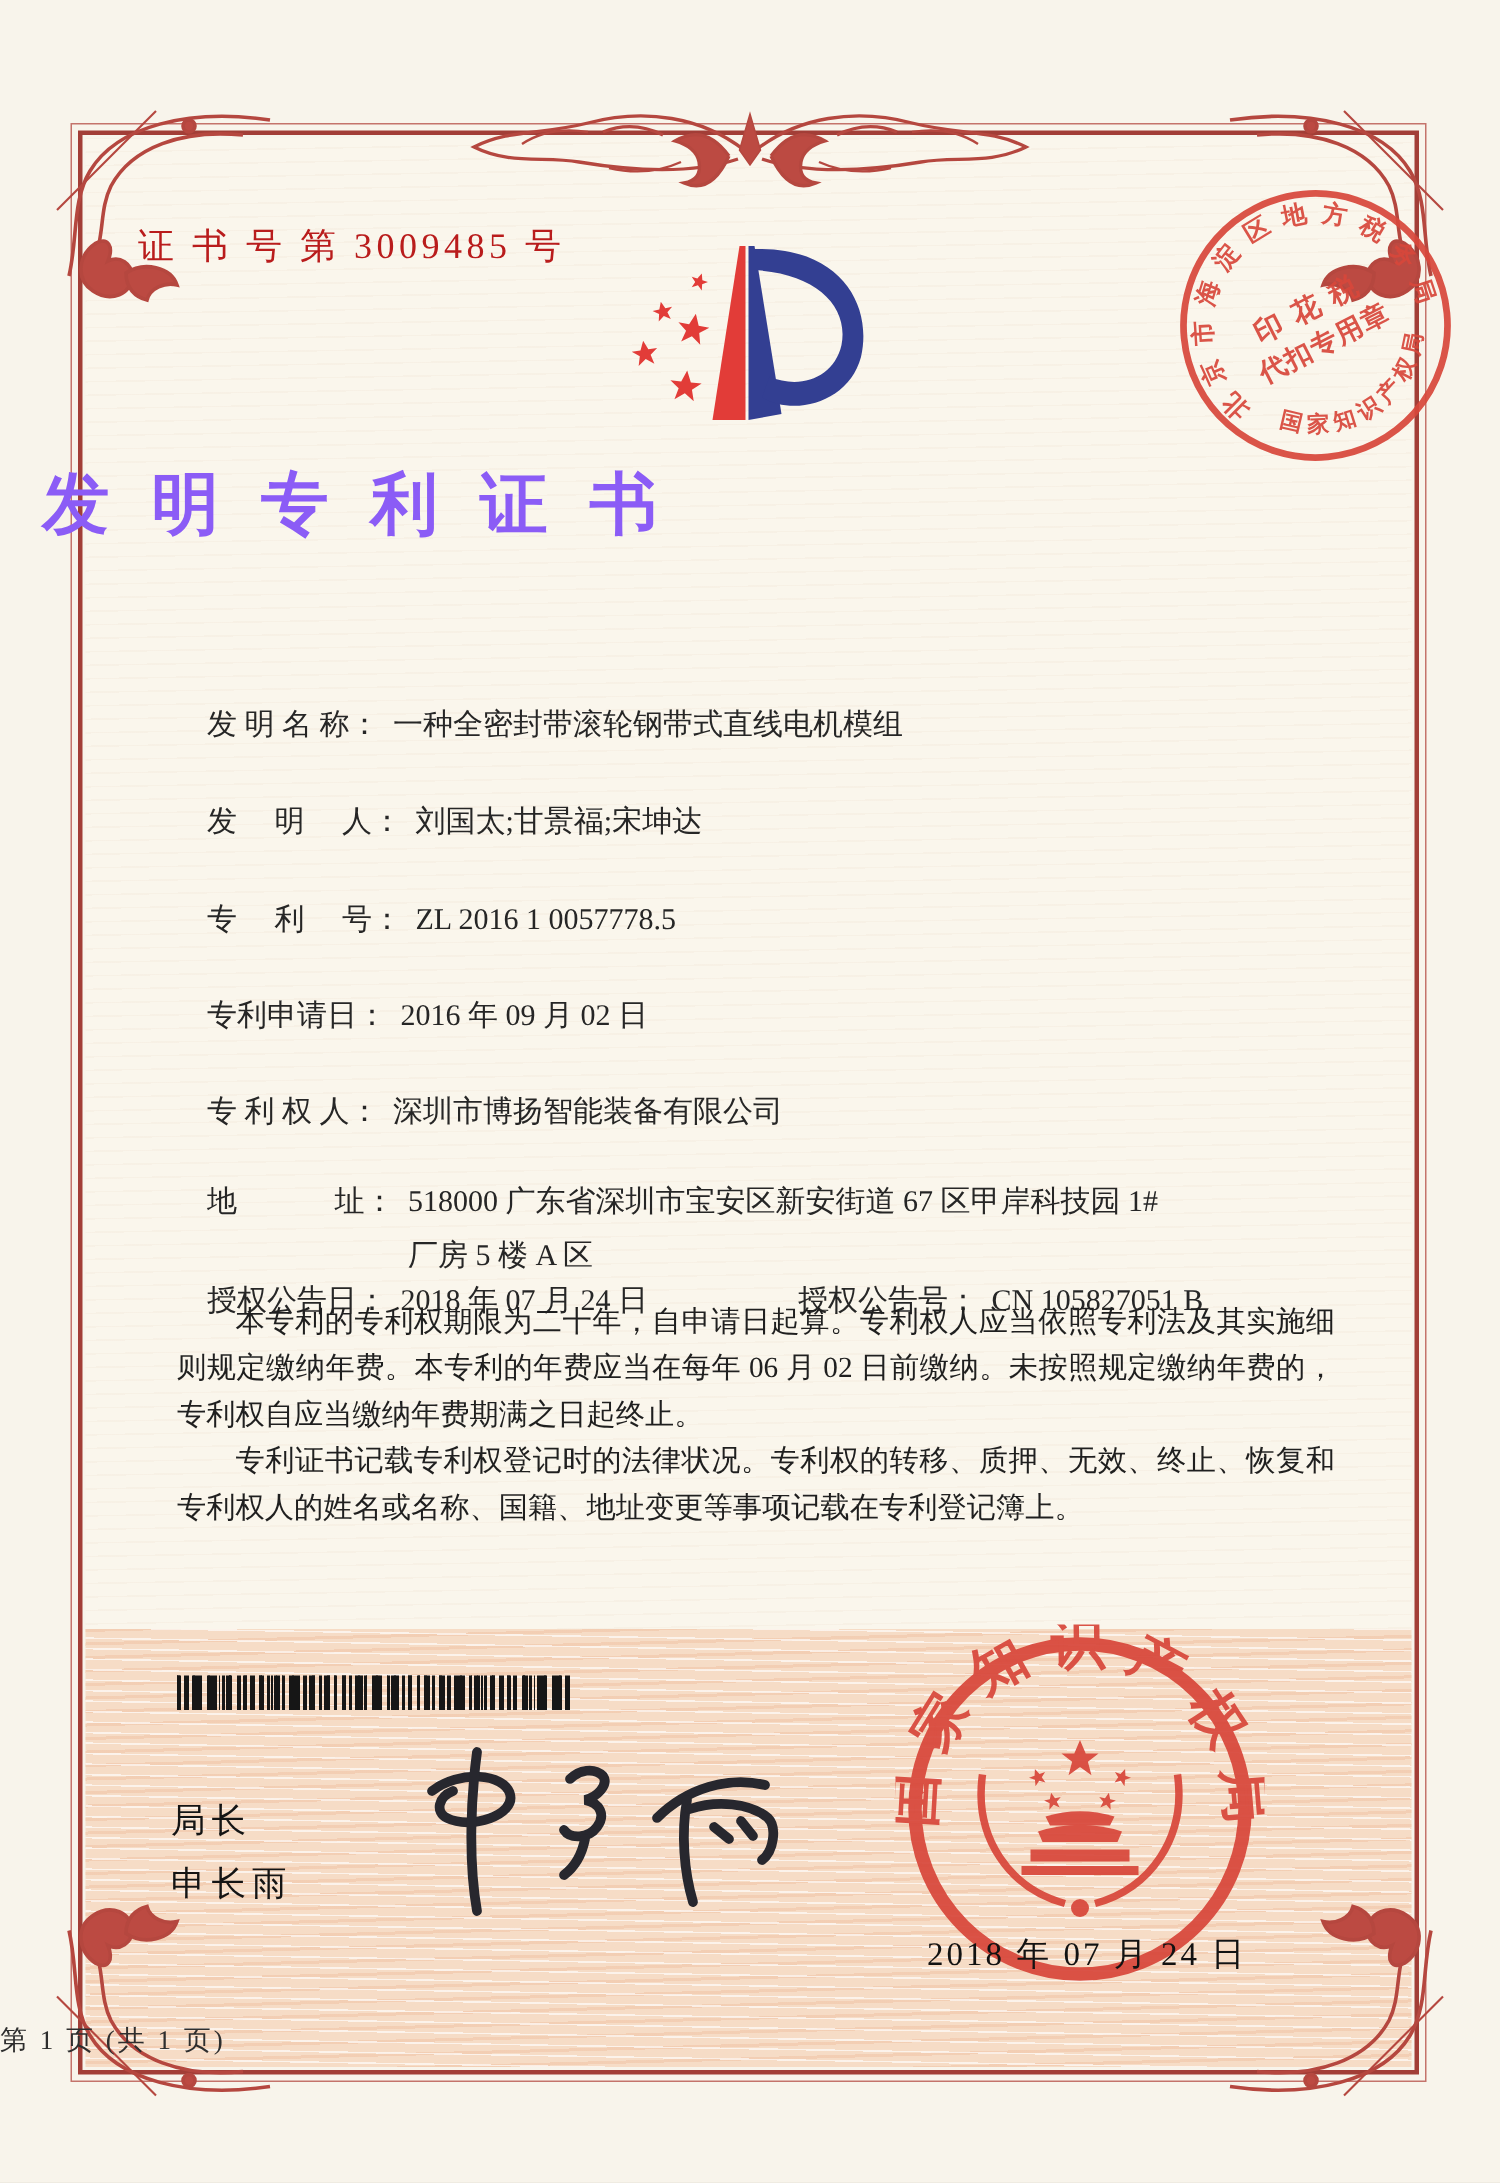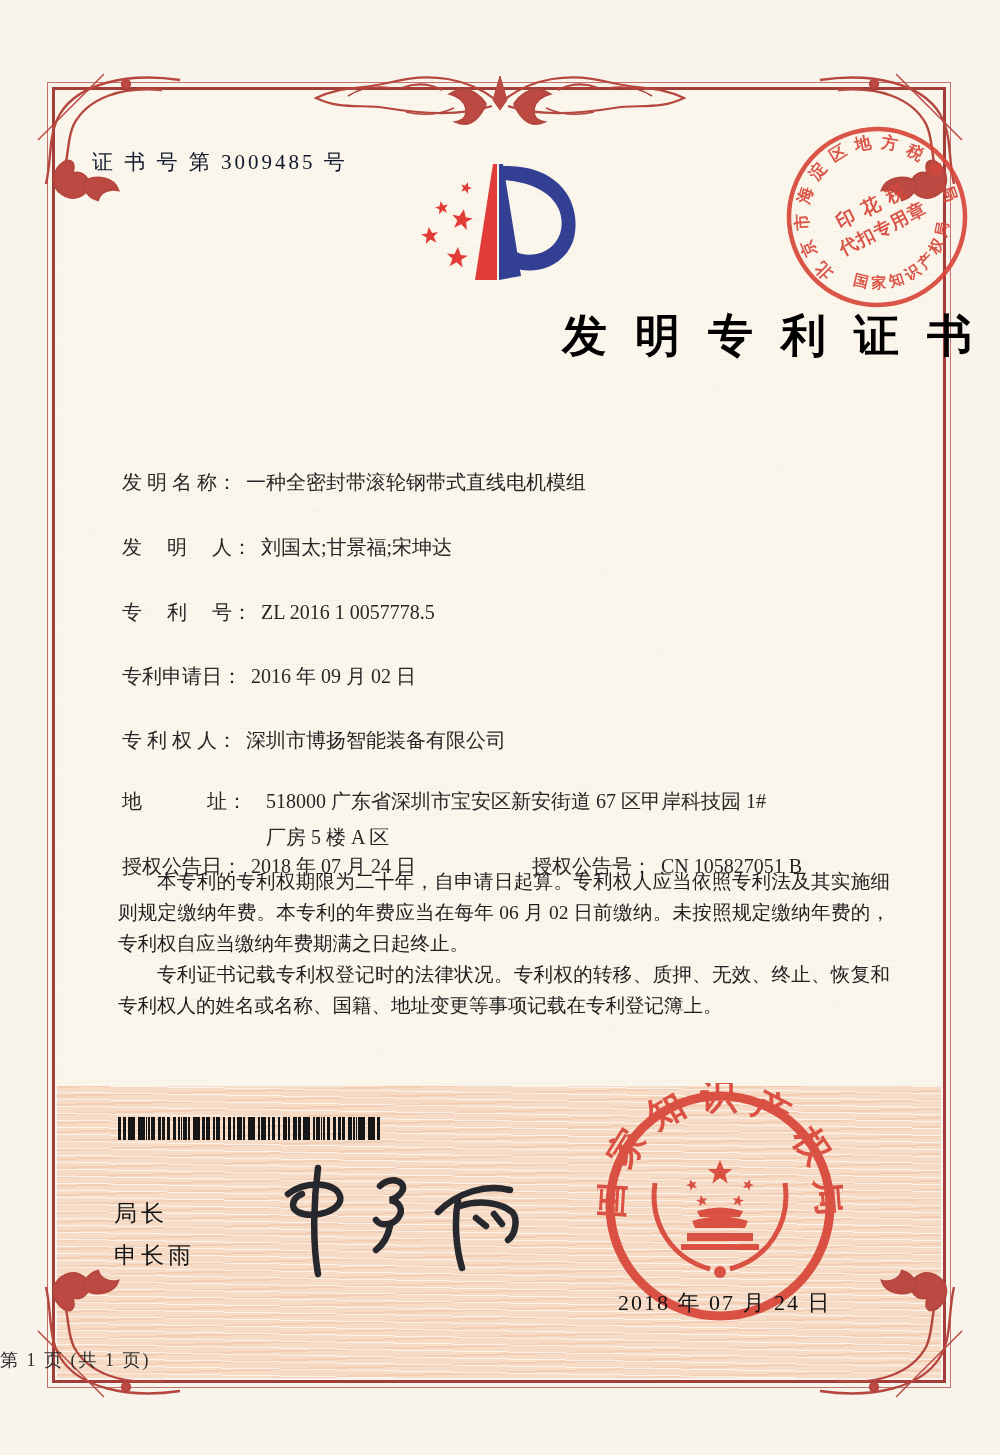--- a/index.html
+++ b/index.html
@@ -20,29 +20,29 @@
       #faf6ec;}
   .band{position:absolute; left:57px; top:1086px; width:884px; height:292px;
     background:
       repeating-linear-gradient(181deg, rgba(255,255,255,.65) 0 1px, rgba(255,255,255,0) 1px 7px),
       repeating-linear-gradient(178.5deg, rgba(240,195,165,.55) 0 2px, rgba(255,255,255,0) 2px 9px),
       #f6dcc6;}
   
   .orn{position:absolute; z-index:3;}
   .orn path, .orn circle{stroke:#b5473f;}
   
-  .cert-no{position:absolute; left:92px; top:148px; font-size:21px; letter-spacing:3px; color:#0f172a; z-index:2;}
+  .cert-no{position:absolute; left:92px; top:148px; font-size:24px; letter-spacing:3px; color:#b91c1c; z-index:2;}
   .logo{position:absolute; left:398px; top:158px; z-index:2;}
   .tax-stamp{position:absolute; left:770px; top:110px; transform:rotate(-27deg); z-index:4; opacity:.92;}
-  .title{position:absolute; left:0; top:306px; width:100%; text-align:right;
-    font-size:45px; font-weight:700; letter-spacing:28px; text-indent:28px; color:#000000; z-index:2;}
-  .row{position:absolute; left:102px; white-space:pre; font-size:20px; color:#262626; z-index:2;}
+  .title{position:absolute; left:0; top:306px; width:100%; text-align:left;
+    font-size:45px; font-weight:700; letter-spacing:28px; text-indent:28px; color:#8b5cf6; z-index:2;}
+  .row{position:absolute; left:118px; white-space:pre; font-size:20px; color:#262626; z-index:2;}
   .row .lbl{white-space:pre;}
   .row .val{margin-left:9px;}
-  .addr-col{display:inline-block; vertical-align:top; margin-left:19px; line-height:36px;}
+  .addr-col{display:inline-block; vertical-align:top; margin-left:9px; line-height:36px;}
   .body-text{position:absolute; left:118px; top:866px; width:772px; font-size:19.5px;
     line-height:31px; color:#1f1f1f; z-index:2; text-align:justify;}
   .body-text p{margin:0; text-indent:2em;}
   .barcode{position:absolute; left:118px; top:1117px; width:262px; height:23px; z-index:4;
     background-image:
       repeating-linear-gradient(90deg,#161616 0 2px,rgba(0,0,0,0) 2px 5px),
       repeating-linear-gradient(90deg,#161616 0 1px,rgba(0,0,0,0) 1px 7px),
       repeating-linear-gradient(90deg,#161616 0 3px,rgba(0,0,0,0) 3px 11px);}
   .signer{position:absolute; left:114px; z-index:4; font-size:23px; color:#141414;
     font-family:"Liberation Sans","DejaVu Sans",sans-serif; letter-spacing:4px;}

